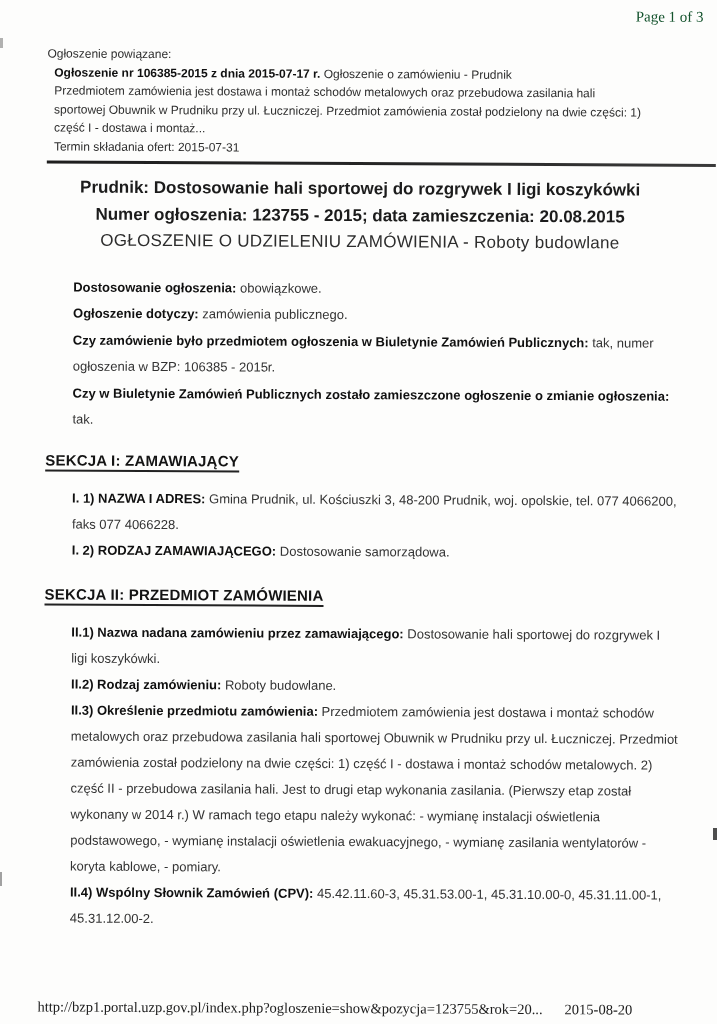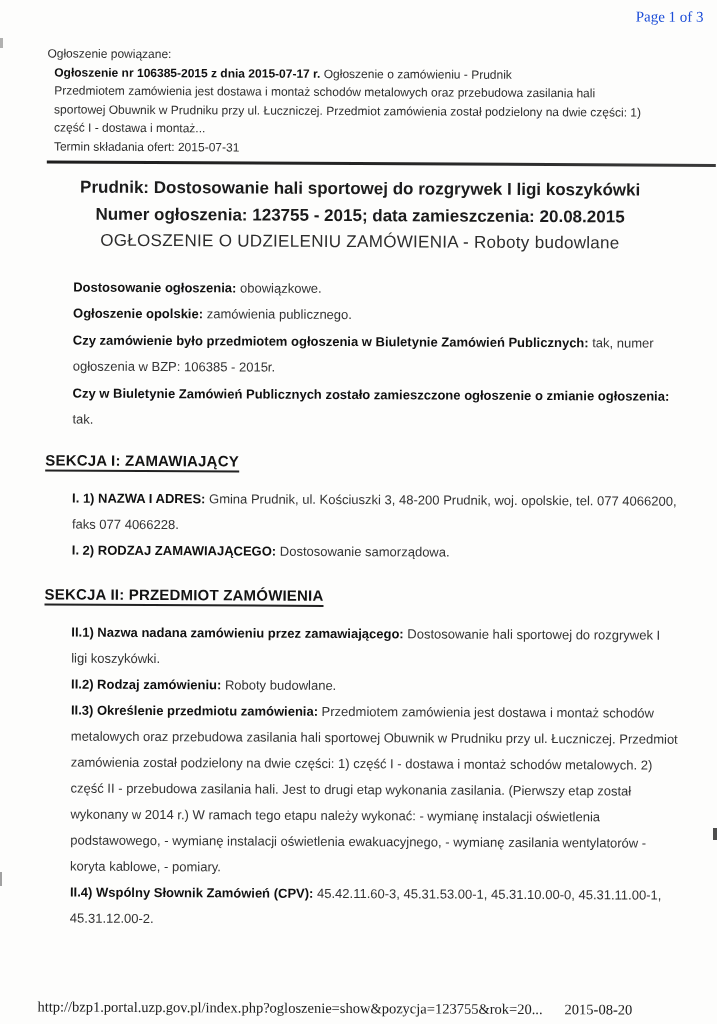--- a/index.html
+++ b/index.html
@@ -4,21 +4,21 @@
 <style>
   html,body { margin:0; padding:0; background:#ffffff; }
   .page {
     position:relative; width:717px; height:1024px; overflow:hidden;
     background:#fdfdfc; font-family:"Liberation Sans", sans-serif;
   }
   .rot { position:absolute; inset:0; transform:rotate(0.3deg); transform-origin:48% 50%; }
 
   .page-indicator {
     position:absolute; top:7px; right:16px;
-    font-family:"Liberation Serif", serif; font-size:15px; color:#1d4ed8;
+    font-family:"Liberation Serif", serif; font-size:15px; color:#14532d;
   }
 
   .related { margin:46px 0 0 45px; width:594px; font-size:12px; line-height:18.5px; color:#2e2e2e; }
   .related .sub { margin-left:7px; }
   .b { font-weight:bold; color:#101010; }
 
   .divider { margin:5px 0 0 45px; width:669px; height:3px;
     background:linear-gradient(to right,#1e1e1e 0%,#262626 55%,#3a3a3a 100%); }
 
   .title-block { margin-top:11px; text-align:center; color:#1c1c1c; }
@@ -71,21 +71,21 @@
     <div class="divider"></div>
 
     <div class="title-block">
       <div class="t1">Prudnik: Dostosowanie hali sportowej do rozgrywek I ligi koszykówki</div>
       <div class="t2">Numer ogłoszenia: 123755 - 2015; data zamieszczenia: 20.08.2015</div>
       <div class="t3">OGŁOSZENIE O UDZIELENIU ZAMÓWIENIA - Roboty budowlane</div>
     </div>
 
     <div class="meta">
       <p><span class="b">Dostosowanie ogłoszenia:</span><span> obowiązkowe.</span></p>
-      <p><span class="b">Ogłoszenie opolskie:</span><span> zamówienia publicznego.</span></p>
+      <p><span class="b">Ogłoszenie dotyczy:</span><span> zamówienia publicznego.</span></p>
       <p><span class="b">Czy zamówienie było przedmiotem ogłoszenia w Biuletynie Zamówień Publicznych:</span><span> tak, numer ogłoszenia w BZP: 106385 - 2015r.</span></p>
       <p><span class="b">Czy w Biuletynie Zamówień Publicznych zostało zamieszczone ogłoszenie o zmianie ogłoszenia:</span><span> tak.</span></p>
     </div>
 
     <h2 class="sec">SEKCJA I: ZAMAWIAJĄCY</h2>
     <div class="secbody">
       <p><span class="b">I. 1) NAZWA I ADRES:</span><span> Gmina Prudnik, ul. Kościuszki 3, 48-200 Prudnik, woj. opolskie, tel. 077 4066200, faks 077 4066228.</span></p>
       <p><span class="b">I. 2) RODZAJ ZAMAWIAJĄCEGO:</span><span> Dostosowanie samorządowa.</span></p>
     </div>
 

